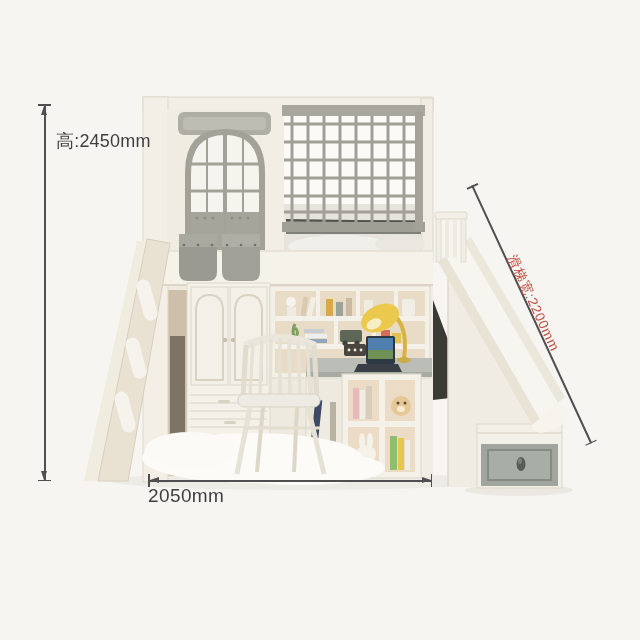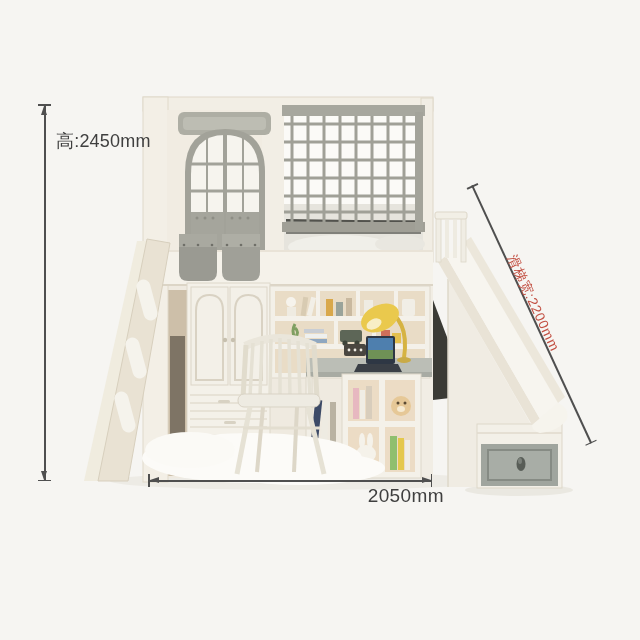--- a/index.html
+++ b/index.html
@@ -22,21 +22,21 @@
   .hline .cap.a{left:0;} .hline .cap.b{right:0;}
   .dline .cap{width:1.5px;height:12px;top:-5.2px;}
   .dline .cap.a{left:0;} .dline .cap.b{right:0;}
   .tri{position:absolute;width:0;height:0;}
   .tri.up{left:-2.9px;top:1.5px;border-left:3.6px solid transparent;border-right:3.6px solid transparent;border-bottom:9px solid #4f4f4f;}
   .tri.down{left:-2.9px;bottom:1.5px;border-left:3.6px solid transparent;border-right:3.6px solid transparent;border-top:9px solid #4f4f4f;}
   .tri.left{top:-2.9px;left:1.5px;border-top:3.6px solid transparent;border-bottom:3.6px solid transparent;border-right:9px solid #4f4f4f;}
   .tri.right{top:-2.9px;right:1.5px;border-top:3.6px solid transparent;border-bottom:3.6px solid transparent;border-left:9px solid #4f4f4f;}
   .dim-label{position:absolute;color:#3f3f3f;white-space:nowrap;}
   .h-label{left:56px;top:129px;font-size:18px;letter-spacing:0.2px;}
-  .w-label{left:160px;top:485px;width:284px;text-align:right;font-size:19px;letter-spacing:0.4px;}
+  .w-label{left:148px;top:485px;width:284px;text-align:left;font-size:19px;letter-spacing:0.4px;}
   .s-label{left:519px;top:252px;font-size:13.5px;letter-spacing:0.8px;color:#c24f42;
            transform:rotate(65deg);transform-origin:0 0;}
 </style>
 </head>
 <body>
 
 <div class="stage">
 
   <svg width="640" height="640" viewBox="0 0 640 640">
 

